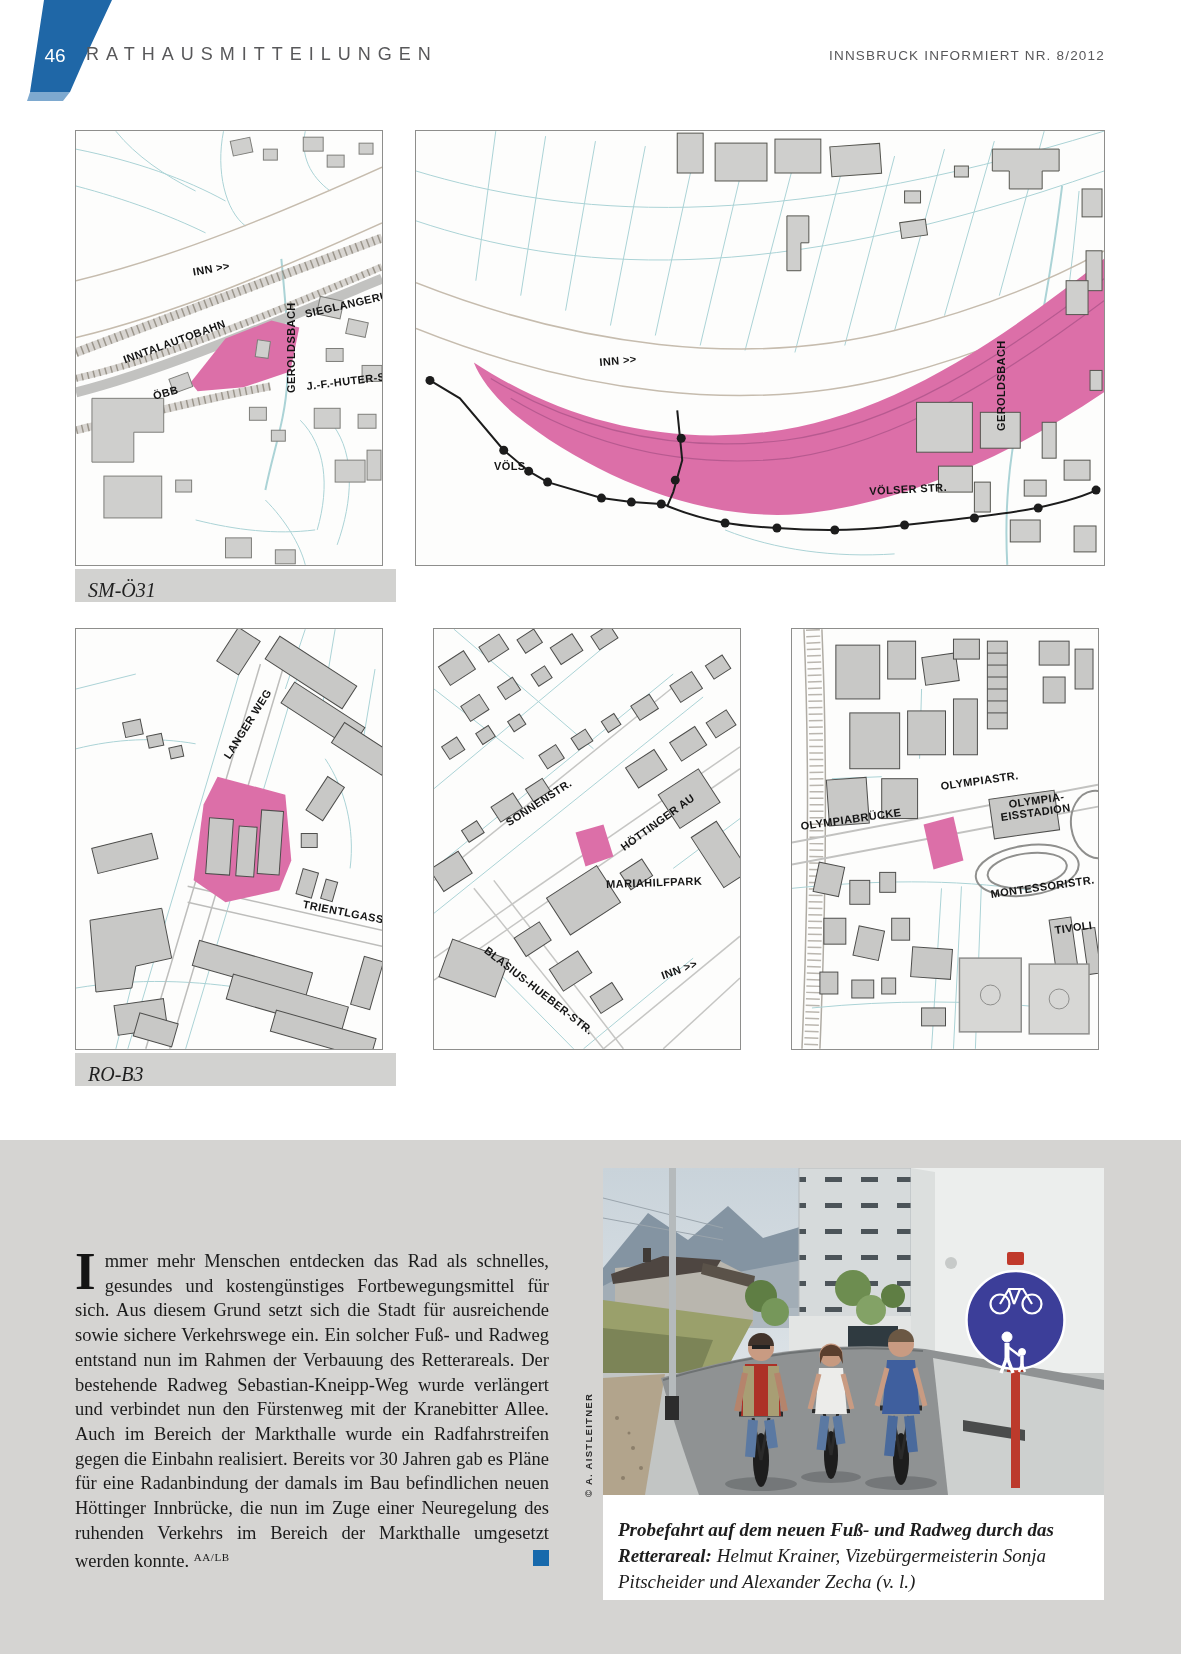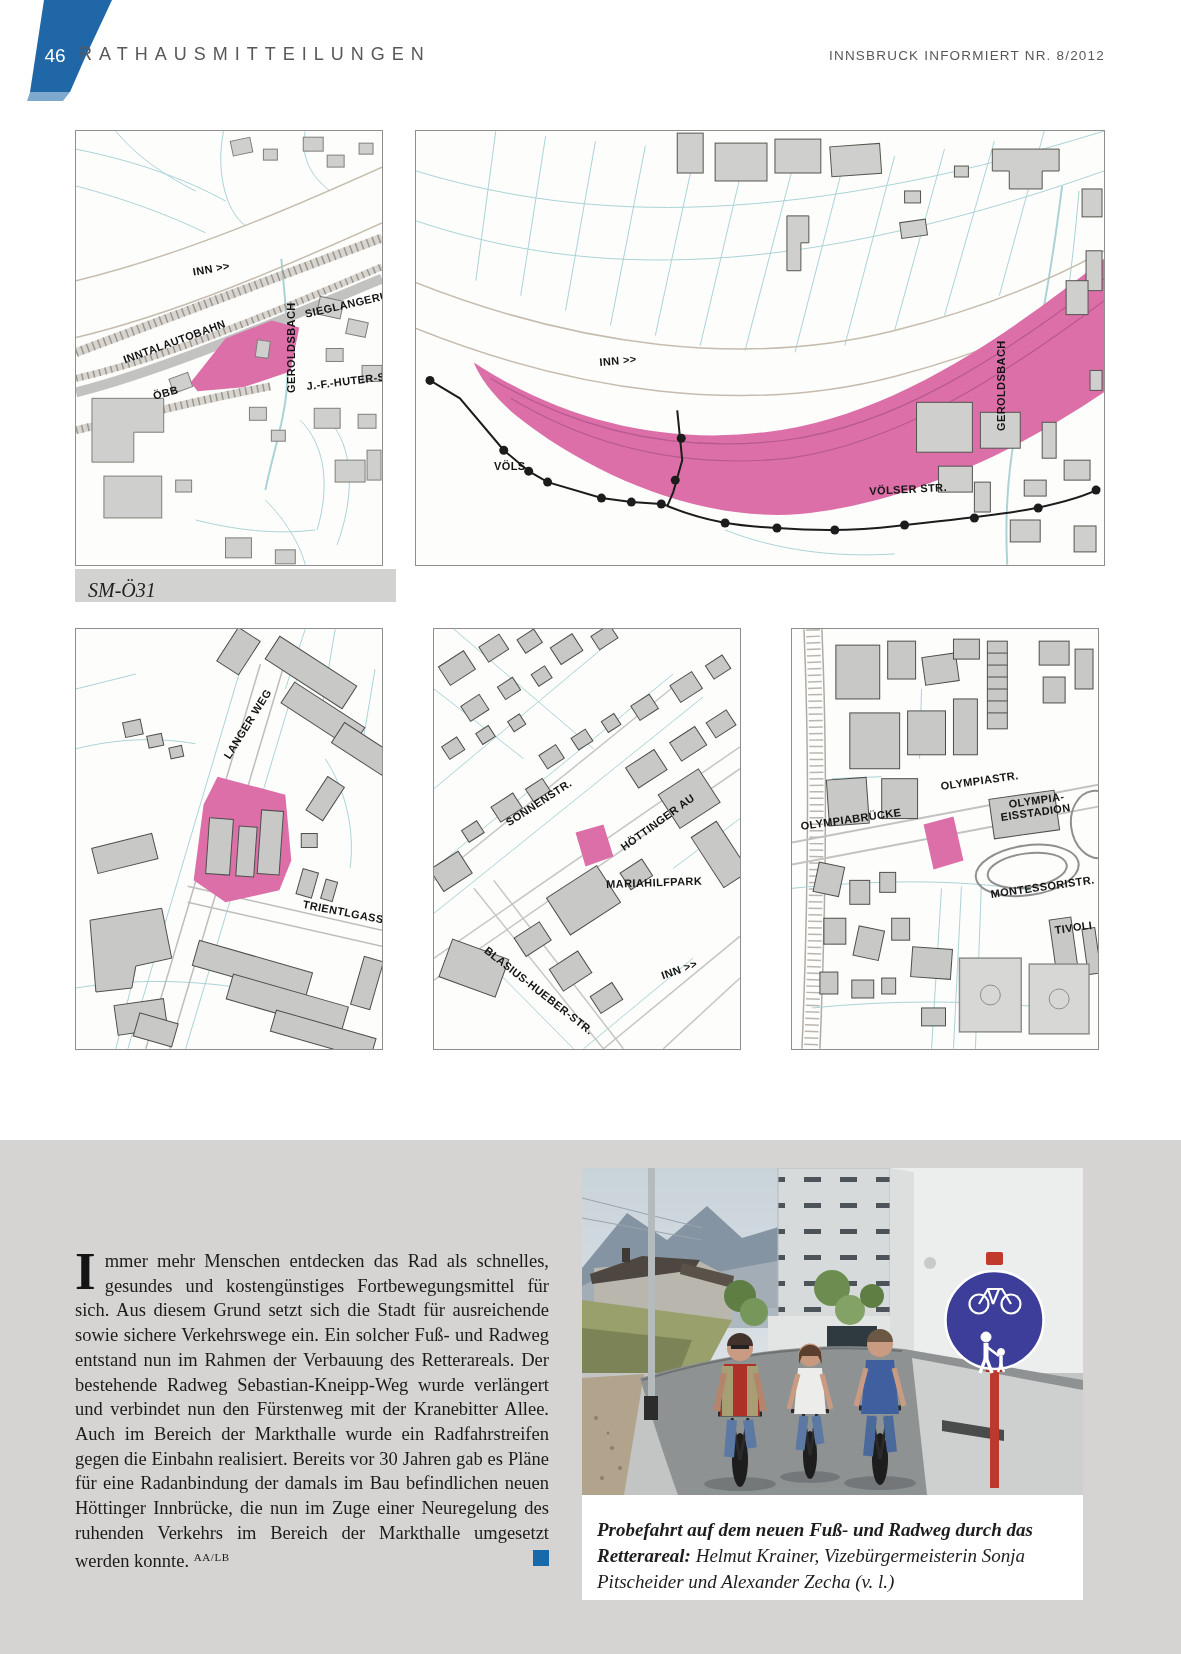--- a/index.html
+++ b/index.html
@@ -5,41 +5,41 @@
   html,body{margin:0;padding:0;background:#ffffff;}
   #page{position:relative;width:1181px;height:1654px;background:#ffffff;overflow:hidden;
         font-family:"Liberation Sans",sans-serif;}
   
   .flag{position:absolute;left:0;top:0;width:130px;height:104px;}
   .flag .main{position:absolute;inset:0;background:#1f67a7;
         clip-path:polygon(44px 0,112px 0,84px 60px,70px 92px,30px 92px);}
   .flag .sliver{position:absolute;inset:0;background:#7ea9cf;
         clip-path:polygon(30px 92px,70px 92px,63px 101px,27px 101px);}
   .pagenum{position:absolute;left:38px;top:45px;width:34px;color:#ffffff;font-size:19px;text-align:center;}
-  .section-title{position:absolute;left:79px;top:44px;font-size:18px;letter-spacing:7px;color:#58585a;text-align:center;}
+  .section-title{position:absolute;left:86px;top:44px;font-size:18px;letter-spacing:7px;color:#58585a;text-align:center;}
   .issue{position:absolute;right:76px;top:48px;font-size:13.5px;letter-spacing:1.2px;color:#58585a;}
   
   .map{position:absolute;background:#fdfdfc;border:1px solid #8e8e8c;overflow:hidden;}
   .map svg{position:absolute;left:0;top:0;}
   .street{position:absolute;font-weight:bold;font-size:11px;letter-spacing:.4px;color:#141414;
           white-space:nowrap;transform-origin:0 0;line-height:11px;}
   .codebar{position:absolute;background:#d2d2d0;display:flex;align-items:flex-end;padding-left:13px;
            font-family:"Liberation Serif",serif;font-style:italic;font-size:20px;color:#1f1f1f;}
   
   .graysec{position:absolute;left:0;top:1140px;width:1181px;height:514px;background:#d5d4d2;}
   .art-title{position:absolute;left:75px;top:1155px;width:480px;font-size:30px;line-height:38px;
              color:#3a3a3c;font-weight:normal;}
   .art-body{position:absolute;left:75px;top:1249px;width:474px;font-family:"Liberation Serif",serif;
             font-size:18.5px;line-height:24.7px;color:#1b1b1b;text-align:justify;}
   .dropcap{float:left;font-family:"Liberation Serif",serif;font-weight:bold;font-size:53px;
            line-height:44px;padding-right:9px;color:#141414;}
   .byline{font-size:11px;letter-spacing:.6px;vertical-align:6px;font-family:"Liberation Serif",serif;}
   .endmark{position:absolute;left:533px;top:1550px;width:16px;height:16px;background:#1769ac;}
   
-  .photo-panel{position:absolute;left:582px;top:1168px;width:501px;height:432px;background:#ffffff;}
+  .photo-panel{position:absolute;left:603px;top:1168px;width:501px;height:432px;background:#ffffff;}
   .photo{position:absolute;left:0;top:0;width:501px;height:327px;overflow:hidden;}
   .caption{position:absolute;left:0;top:327px;width:501px;box-sizing:border-box;padding:22px 18px 0 15px;
            font-family:"Liberation Serif",serif;font-style:italic;font-size:19px;line-height:26px;color:#1d1d1d;}
   .caption .lead{font-weight:bold;}
   .credit{position:absolute;left:583px;top:1497px;transform:rotate(-90deg);transform-origin:0 0;
           font-size:9.5px;font-weight:bold;letter-spacing:1.3px;color:#2b2b2b;white-space:nowrap;}
 </style>
 </head>
 <body>
 
@@ -245,20 +245,23 @@
         <rect x="248" y="252" width="12" height="20" transform="rotate(16 254 262)"></rect>
         <rect x="118" y="328" width="118" height="26" transform="rotate(16 177 341)"></rect>
         <rect x="152" y="362" width="120" height="26" transform="rotate(16 212 375)"></rect>
         <rect x="196" y="396" width="104" height="22" transform="rotate(16 248 407)"></rect>
         <rect x="60" y="390" width="40" height="24" transform="rotate(16 80 402)"></rect>
         <rect x="282" y="330" width="20" height="50" transform="rotate(16 292 355)"></rect>
       </g>
     </svg>
     <span class="street" style="left:146px;top:126px;transform:rotate(-58deg);">LANGER WEG</span>
     <span class="street" style="left:228px;top:270px;transform:rotate(11deg);">TRIENTLGASSE</span>
+  </div>
+  <div class="codebar" style="left:75px;top:1053px;width:308px;height:33px;">
+    <span>RO-B3</span>
   </div>
 
   <div class="map" style="left:433px;top:628px;width:306px;height:420px;">
     <svg width="306" height="420" viewBox="0 0 307 421">
       <g stroke="#abd3d6" fill="none" stroke-width="1">
         <path d="M0,240 L240,45"></path>
           <path d="M0,285 L270,68"></path>
           <path d="M0,160 L180,10"></path>
         <path d="M20,0 L160,120"></path>
           <path d="M0,60 L90,130"></path>

